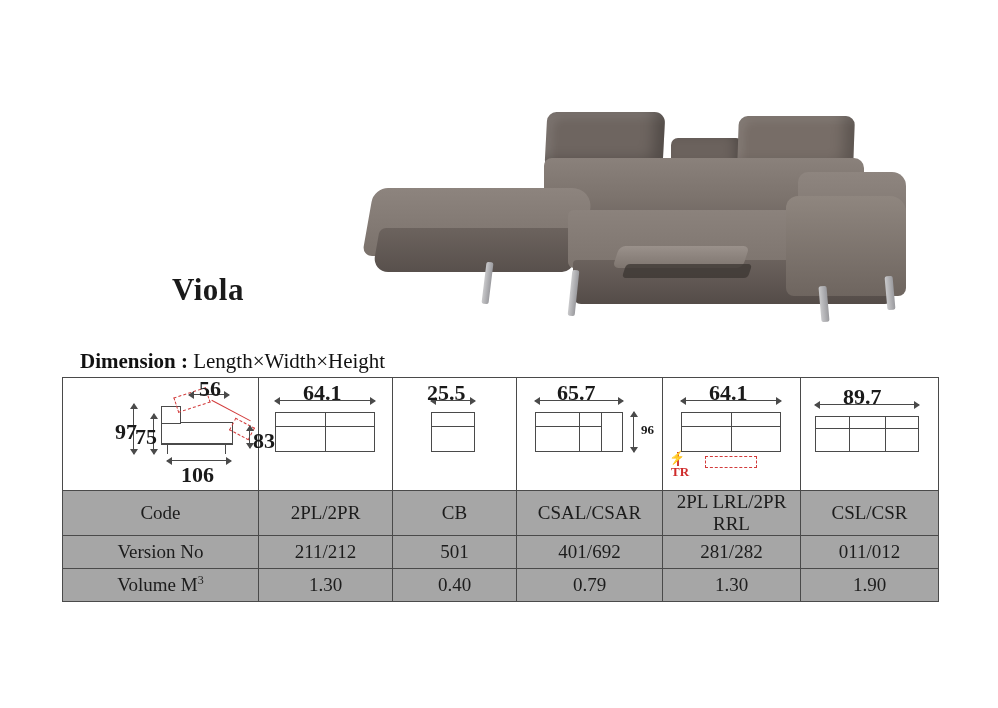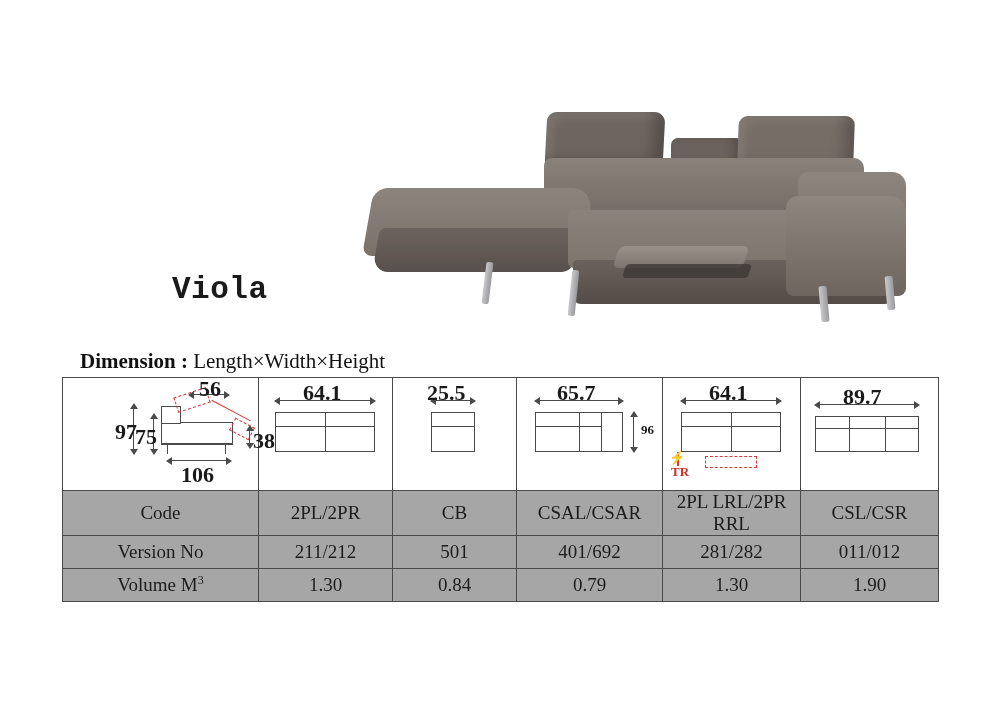--- a/index.html
+++ b/index.html
@@ -20,21 +20,21 @@
     position: absolute;
     left: 0; top: 0;
     width: 998px;
     height: 340px;
   }
 
   .product-title {
     position: absolute;
     left: 172px;
     top: 272px;
-    font-family: Liberation Mono, monospace;
+    font-family: Liberation Serif, serif;
     font-weight: bold;
     font-size: 31px;
     color: #1a1a1a;
     letter-spacing: 0.5px;
   }
 
   
   .sofa {
     position: absolute;
     left: 368px;
@@ -291,21 +291,21 @@
         <div class="arrowcol" style="left:70px; top:26px; height:50px;"></div>
         <div class="dnum" style="left:52px; top:41px;">97</div>
         <div class="arrowcol" style="left:90px; top:36px; height:40px;"></div>
         <div class="dnum" style="left:72px; top:46px;">75</div>
 
         <div class="arrowrow" style="left:104px; top:82px; width:64px;"></div>
         <div class="dnum" style="left:118px; top:84px;">106</div>
         <div class="arrowrow" style="left:126px; top:16px; width:40px;"></div>
         <div class="dnum" style="left:136px; top:-2px;">56</div>
         <div class="arrowcol" style="left:186px; top:48px; height:22px;"></div>
-        <div class="dnum" style="left:190px; top:50px;">38</div>
+        <div class="dnum" style="left:190px; top:50px;">83</div>
       </div>
     </td>
 
     <td>
       <div class="draw">
         <div class="arrowrow" style="left:16px; top:22px; width:100px;"></div>
         <div class="dnum" style="left:44px; top:2px;">64.1</div>
         <div class="dbox" style="left:16px; top:34px; width:100px; height:40px;"></div>
         <div class="dline" style="left:66px; top:34px; width:1.4px; height:40px;"></div>
         <div class="dline" style="left:16px; top:48px; width:100px; height:1.4px;"></div>
@@ -376,20 +376,20 @@
     <td>401/692</td>
     <td>281/282</td>
     <td>011/012</td>
   </tr>
 
   <tr class="gray">
     <td>
       <span>Volume M</span><span class="sup">3</span>
     </td>
     <td>1.30</td>
-    <td>0.84</td>
+    <td>0.40</td>
     <td>0.79</td>
     <td>1.30</td>
     <td>1.90</td>
   </tr>
 
 </tbody>
   </table>
 
 </body></html>

